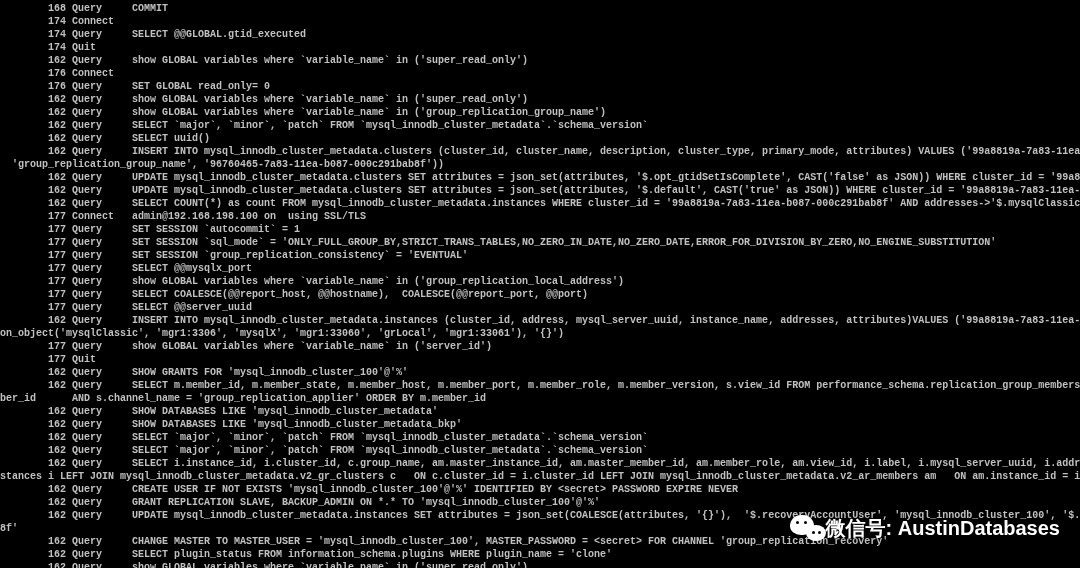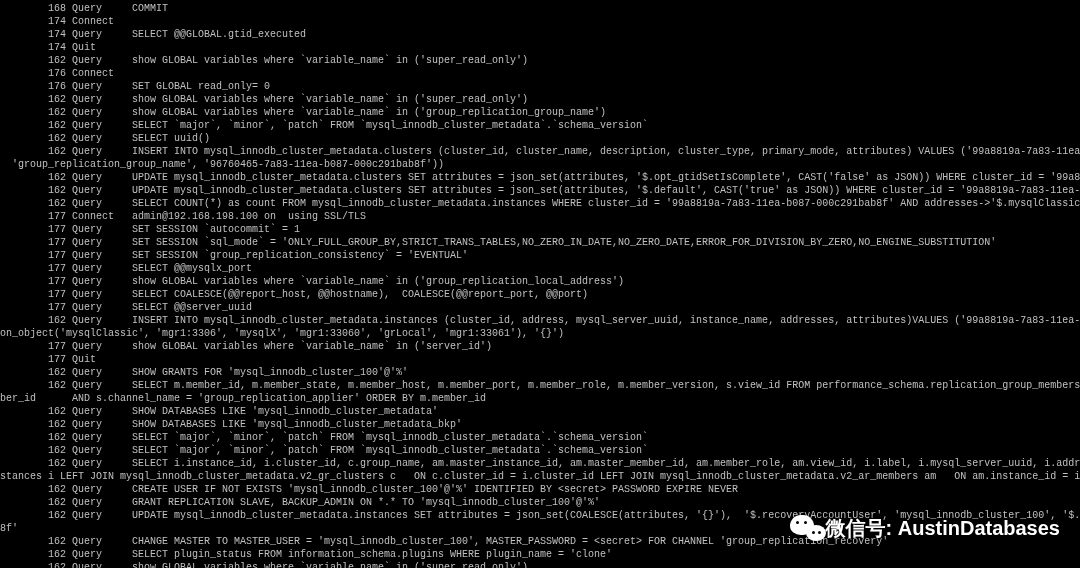--- a/index.html
+++ b/index.html
@@ -15,20 +15,21 @@
     overflow: hidden;
     position: relative;
   }
   .log {
     white-space: pre;
     padding: 2px 0 0 0;
   }
   .row {
     display: block;
     white-space: pre;
+    font-weight: bold;
   }
   .watermark {
     position: absolute;
     right: 20px;
     bottom: 25px;
     display: flex;
     align-items: center;
     color: #fff;
     font-family: sans-serif;
     font-size: 20px;

